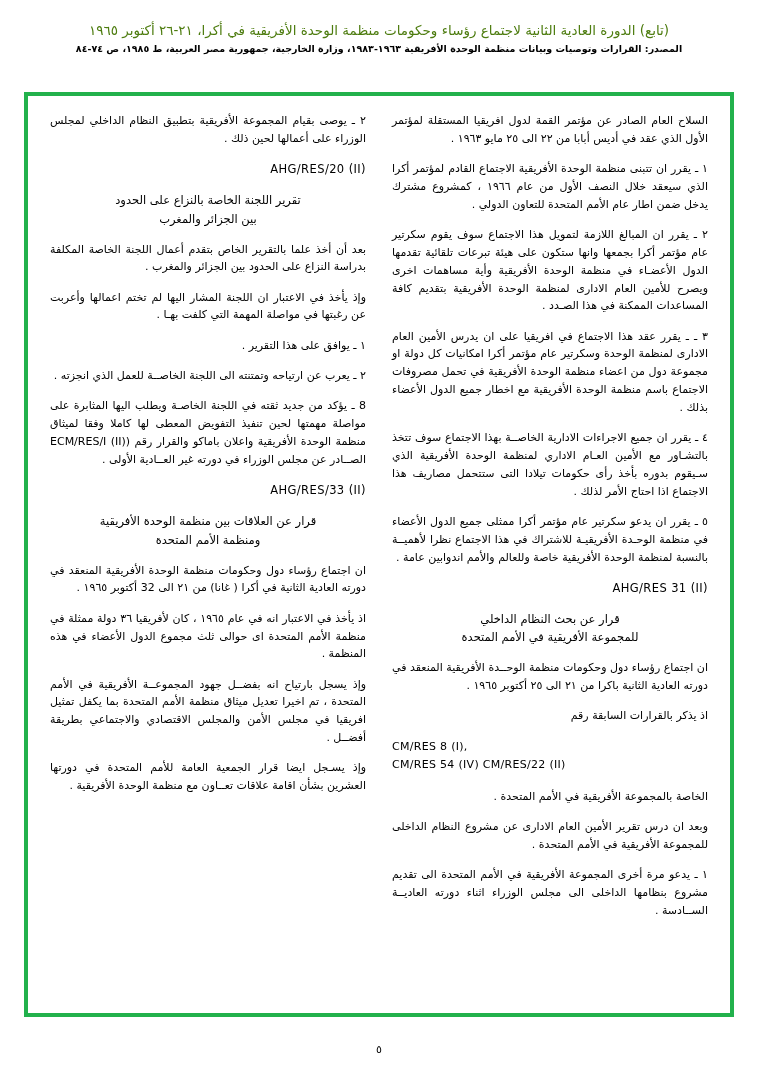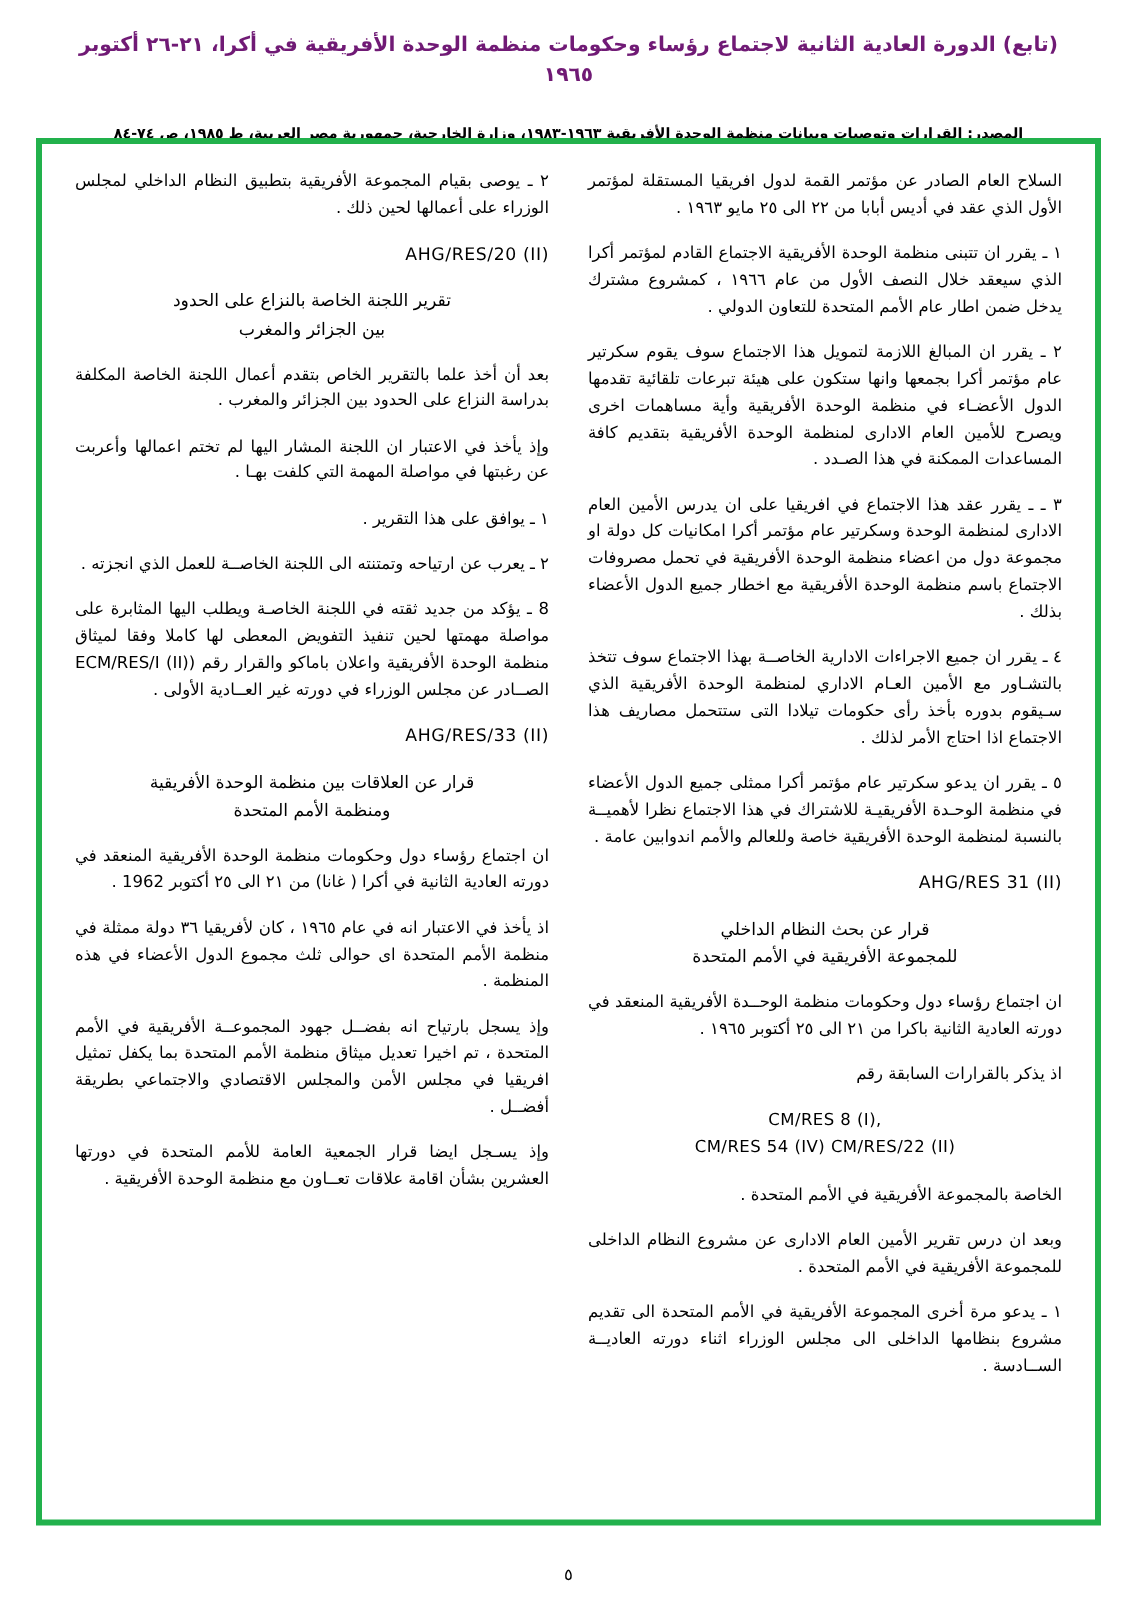--- a/index.html
+++ b/index.html
@@ -15,31 +15,31 @@
     font-family: "DejaVu Sans", sans-serif;
     box-sizing: border-box;
     overflow: hidden;
   }
   .header {
     text-align: center;
     padding: 20px 40px 0 40px;
   }
   .header-title {
     font-size: 13.5px;
-    font-weight: bold;
+    font-weight: normal;
     letter-spacing: 0px;
     line-height: 1.5;
-    color: #701a75;
+    color: #4d7c0f;
     direction: rtl;
   }
   .header-source {
     font-size: 9.5px;
     font-weight: bold;
     color: #000;
-    margin-top: 23px;
+    margin-top: 3px;
     direction: rtl;
   }
   .frame {
     position: absolute;
     top: 92px;
     right: 24px;
     left: 24px;
     bottom: 55px;
     border: 4px solid #22b14c;
     box-sizing: border-box;
@@ -85,21 +85,20 @@
   }
   .res-title {
     text-align: center;
     font-weight: normal;
     font-size: 11.5px;
     line-height: 1.6;
     margin: 0 0 10px 0;
   }
   .ltr-block {
     direction: ltr;
-    text-align: center;
     font-size: 11px;
     line-height: 1.7;
     letter-spacing: 0.3px;
     margin: 0;
     unicode-bidi: plaintext;
   }
   .ltr-line { white-space: nowrap; }
   .page-number {
     position: absolute;
     bottom: 16px;
@@ -204,21 +203,21 @@
           <div class="blk">
             <div class="res-code">AHG/RES/33 (II)</div>
           </div>
           <div class="blk">
             <div class="res-title">
               <div>قرار عن العلاقات بين منظمة الوحدة الأفريقية</div>
               <div>ومنظمة الأمم المتحدة</div>
             </div>
           </div>
           <div class="blk">
-            <div class="p">ان اجتماع رؤساء دول وحكومات منظمة الوحدة الأفريقية المنعقد في دورته العادية الثانية في أكرا ( غانا) من ٢١ الى ٢٥ أكتوبر 1962 .</div>
+            <div class="p">ان اجتماع رؤساء دول وحكومات منظمة الوحدة الأفريقية المنعقد في دورته العادية الثانية في أكرا ( غانا) من ٢١ الى 32 أكتوبر ١٩٦٥ .</div>
           </div>
           <div class="blk">
             <div class="p">اذ يأخذ في الاعتبار انه في عام ١٩٦٥ ، كان لأفريقيا ٣٦ دولة ممثلة في منظمة الأمم المتحدة اى حوالى ثلث مجموع الدول الأعضاء في هذه المنظمة .</div>
           </div>
           <div class="blk">
             <div class="p">وإذ يسجل بارتياح انه بفضــل جهود المجموعــة الأفريقية في الأمم المتحدة ، تم اخيرا تعديل ميثاق منظمة الأمم المتحدة بما يكفل تمثيل افريقيا في مجلس الأمن والمجلس الاقتصادي والاجتماعي بطريقة أفضــل .</div>
           </div>
           <div class="blk">
             <div class="p">وإذ يسـجل ايضا قرار الجمعية العامة للأمم المتحدة في دورتها العشرين بشأن اقامة علاقات تعــاون مع منظمة الوحدة الأفريقية .</div>
           </div>

